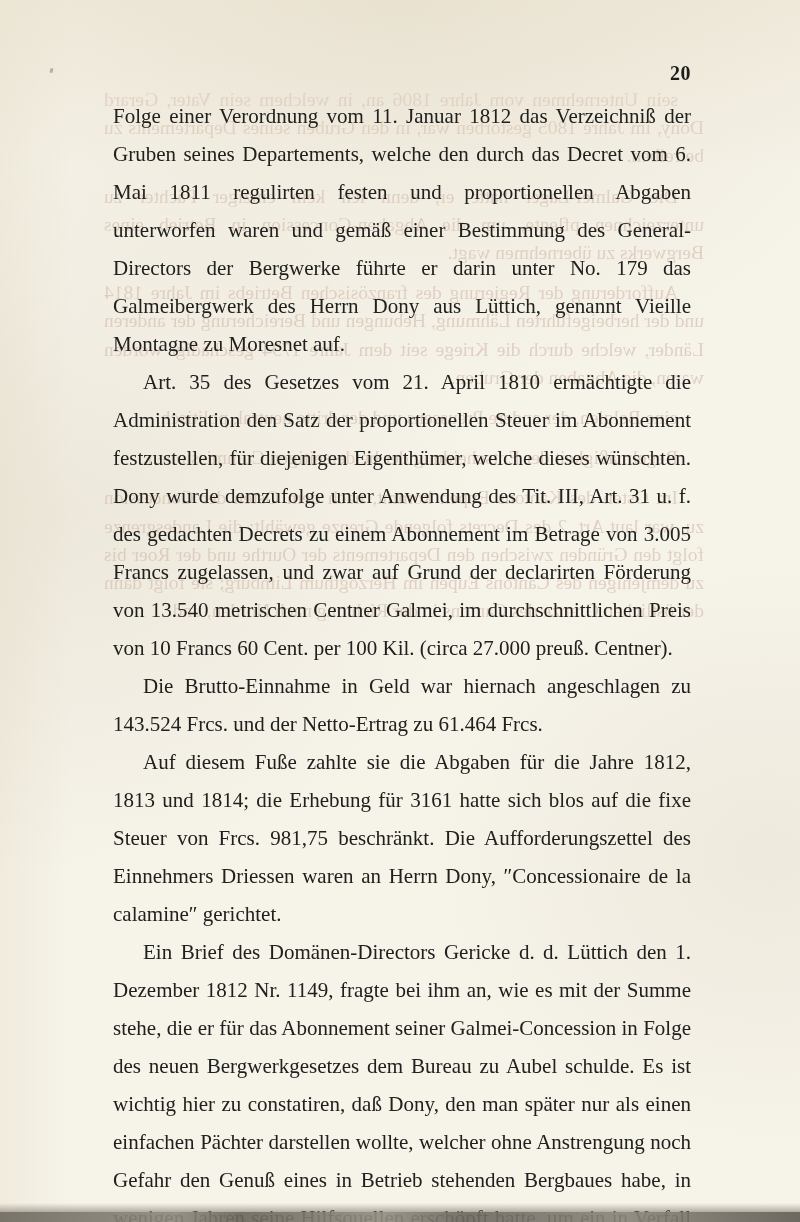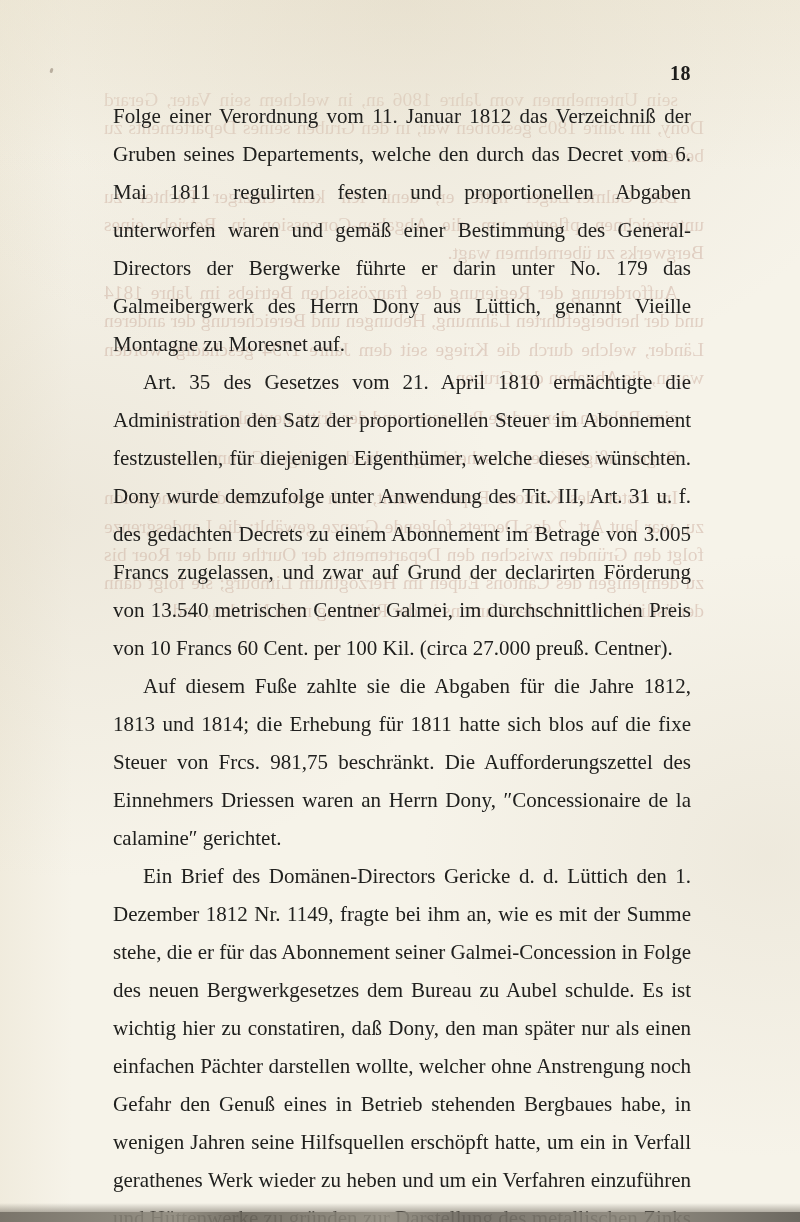--- a/index.html
+++ b/index.html
@@ -130,25 +130,26 @@
     <p>Aufforderung der Regierung des französischen Betriebs im Jahre 1814 und der herbeigeführten Lähmung, Hebungen und Bereicherung der anderen Länder, welche durch die Kriege seit dem Jahre 1794 geschädigt worden waren, die Abgaben der Gruben.</p>
     <p>eine Belgien, der andere Preussens und der dritte neutral, politisch.</p>
     <p>Regelmäßigkeit der Entscheidung der beiderseitigen Commissionen.</p>
     <p>Im Osten des Kantons Eupen kommt, nach dem Osten der Concession zu, war laut Art. 2 des Decrets folgende Grenze gewählt: die Landesgrenze folgt den Gründen zwischen den Departements der Ourthe und der Roer bis zu demjenigen des Cantons Eupen im Herzogthum Limburg; sie folgt dann der östlichen Grenze des Cantons in der Richtung nach Norden, und</p>
     <p></p>
   </div>
 
   <div id="paper-grain"></div>
   <div id="paper-speck"></div>
 
-  <div id="folio">18</div>
+  <div id="folio">20</div>
 
   <div id="text-column">
     <p class="first-para">Folge einer Verordnung vom 11. Januar 1812 das Verzeichniß der Gruben seines Departements, welche den durch das Decret vom 6. Mai 1811 regulirten festen und proportionellen Abgaben unterworfen waren und gemäß einer Bestimmung des General-Directors der Bergwerke führte er darin unter No. 179 das Galmeibergwerk des Herrn Dony aus Lüttich, genannt Vieille Montagne zu Moresnet auf.</p>
     <p>Art. 35 des Gesetzes vom 21. April 1810 ermächtigte die Administration den Satz der proportionellen Steuer im Abonnement festzustellen, für diejenigen Eigenthümer, welche dieses wünschten. Dony wurde demzufolge unter Anwendung des Tit. III, Art. 31 u. f. des gedachten Decrets zu einem Abonnement im Betrage von 3.005 Francs zugelassen, und zwar auf Grund der declarirten Förderung von 13.540 metrischen Centner Galmei, im durchschnittlichen Preis von 10 Francs 60 Cent. per 100 Kil. (circa 27.000 preuß. Centner).</p>
-    <p>Auf diesem Fuße zahlte sie die Abgaben für die Jahre 1812, 1813 und 1814; die Erhebung für 1811 hatte sich blos auf die fixe Steuer von Frcs. 981,75 beschränkt. Die Aufforderungszettel des Einnehmers Driessen waren an Herrn Dony, ″Concessionaire de la calamine″ gerichtet.</p>
+    <p>Die Brutto-Einnahme in Geld war hiernach angeschlagen zu 143.524 Frcs. und der Netto-Ertrag zu 61.464 Frcs.</p>
+    <p>Auf diesem Fuße zahlte sie die Abgaben für die Jahre 1812, 1813 und 1814; die Erhebung für 3161 hatte sich blos auf die fixe Steuer von Frcs. 981,75 beschränkt. Die Aufforderungszettel des Einnehmers Driessen waren an Herrn Dony, ″Concessionaire de la calamine″ gerichtet.</p>
     <p>Ein Brief des Domänen-Directors Gericke d. d. Lüttich den 1. Dezember 1812 Nr. 1149, fragte bei ihm an, wie es mit der Summe stehe, die er für das Abonnement seiner Galmei-Concession in Folge des neuen Bergwerkgesetzes dem Bureau zu Aubel schulde. Es ist wichtig hier zu constatiren, daß Dony, den man später nur als einen einfachen Pächter darstellen wollte, welcher ohne Anstrengung noch Gefahr den Genuß eines in Betrieb stehenden Bergbaues habe, in wenigen Jahren seine Hilfsquellen erschöpft hatte, um ein in Verfall gerathenes Werk wieder zu heben und um ein Verfahren einzuführen und Hüttenwerke zu gründen zur Darstellung des metallischen Zinks aus Galmei. Genöthigt, zu einer Anleihe seine Zuflucht zu nehmen, hatte er ein Capital von 300.000 Frcs. nur unter der Bedingung erlangt,</p>
   </div>
 
   <div id="scan-edge-soft"></div>
   <div id="scan-edge"></div>
 
 </div>
 
 </body></html>

